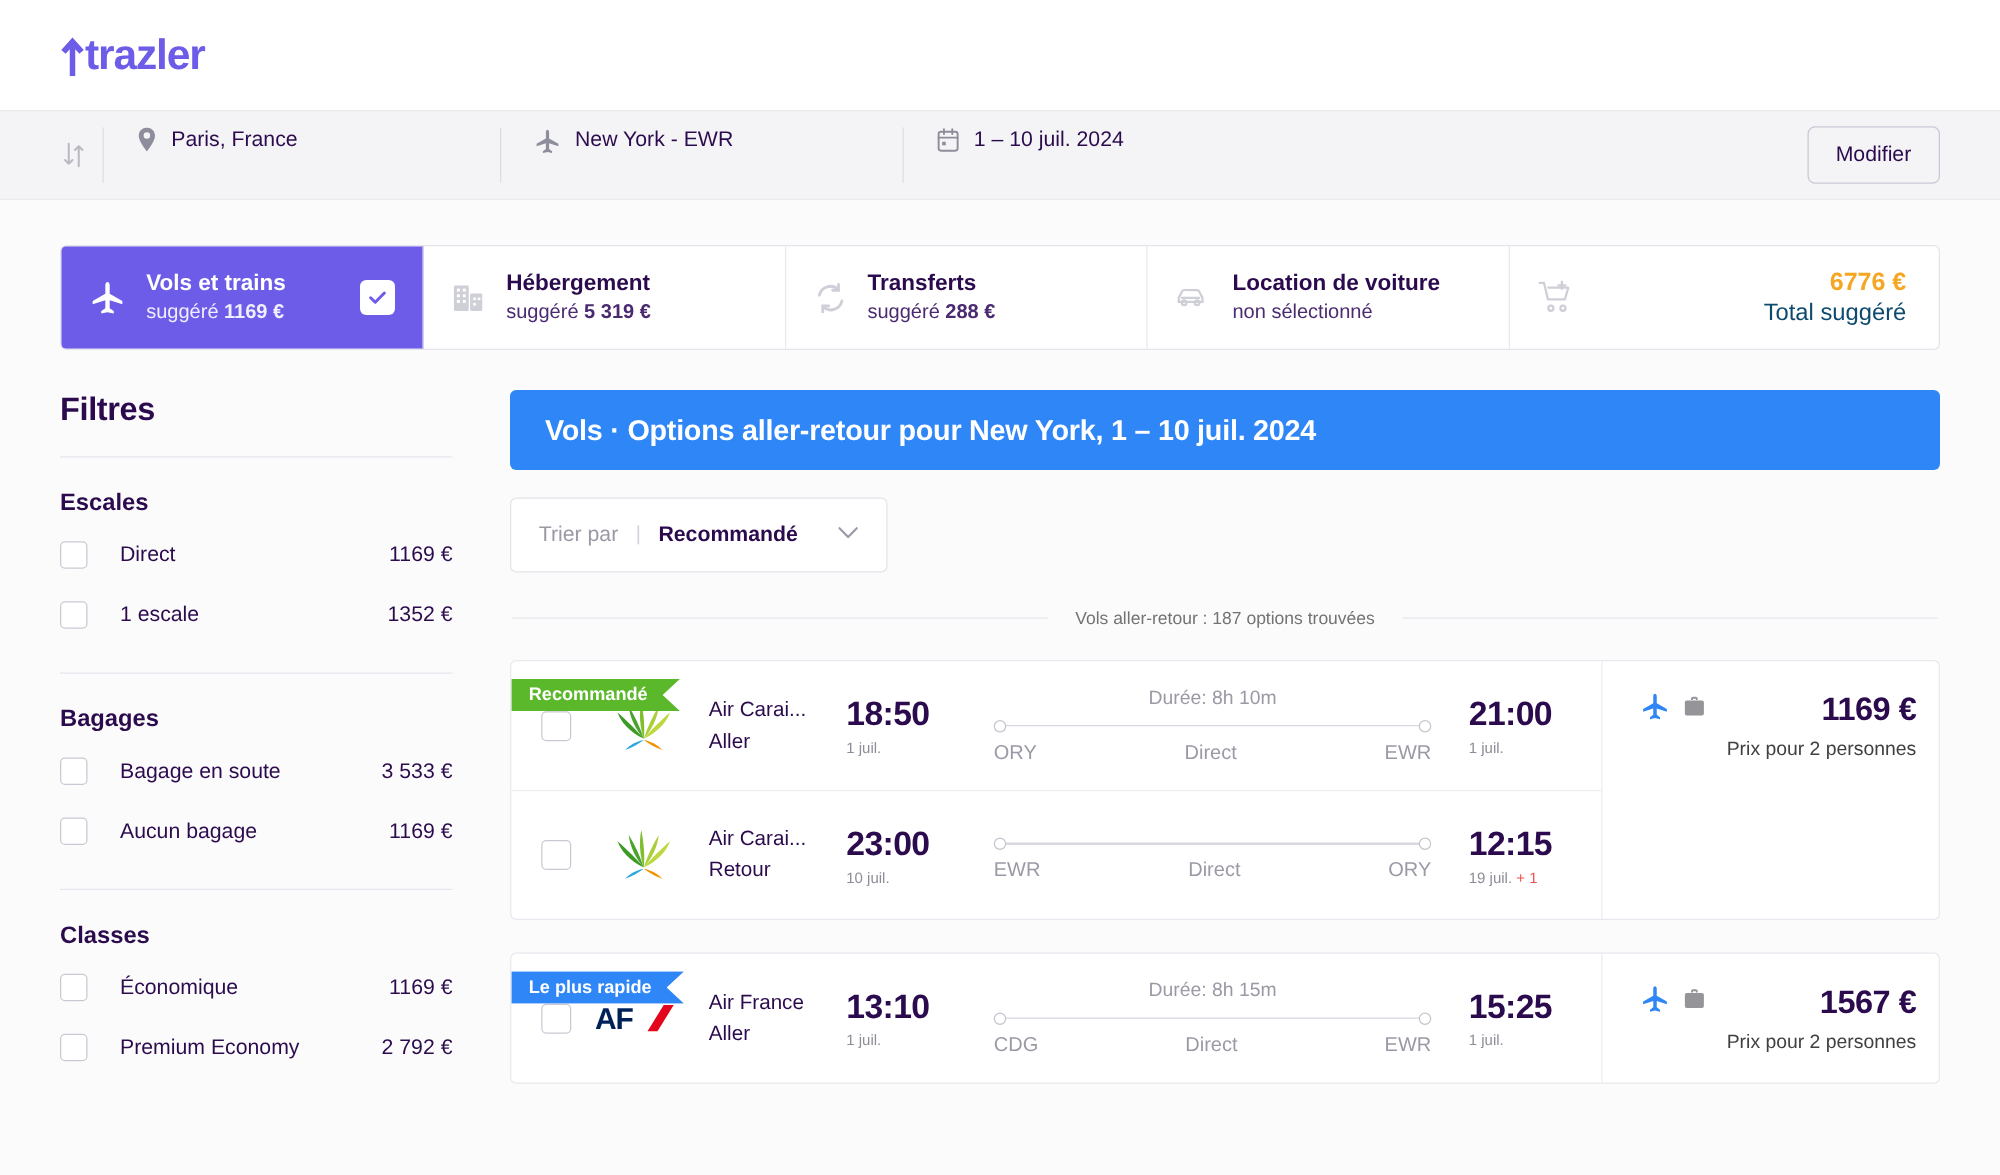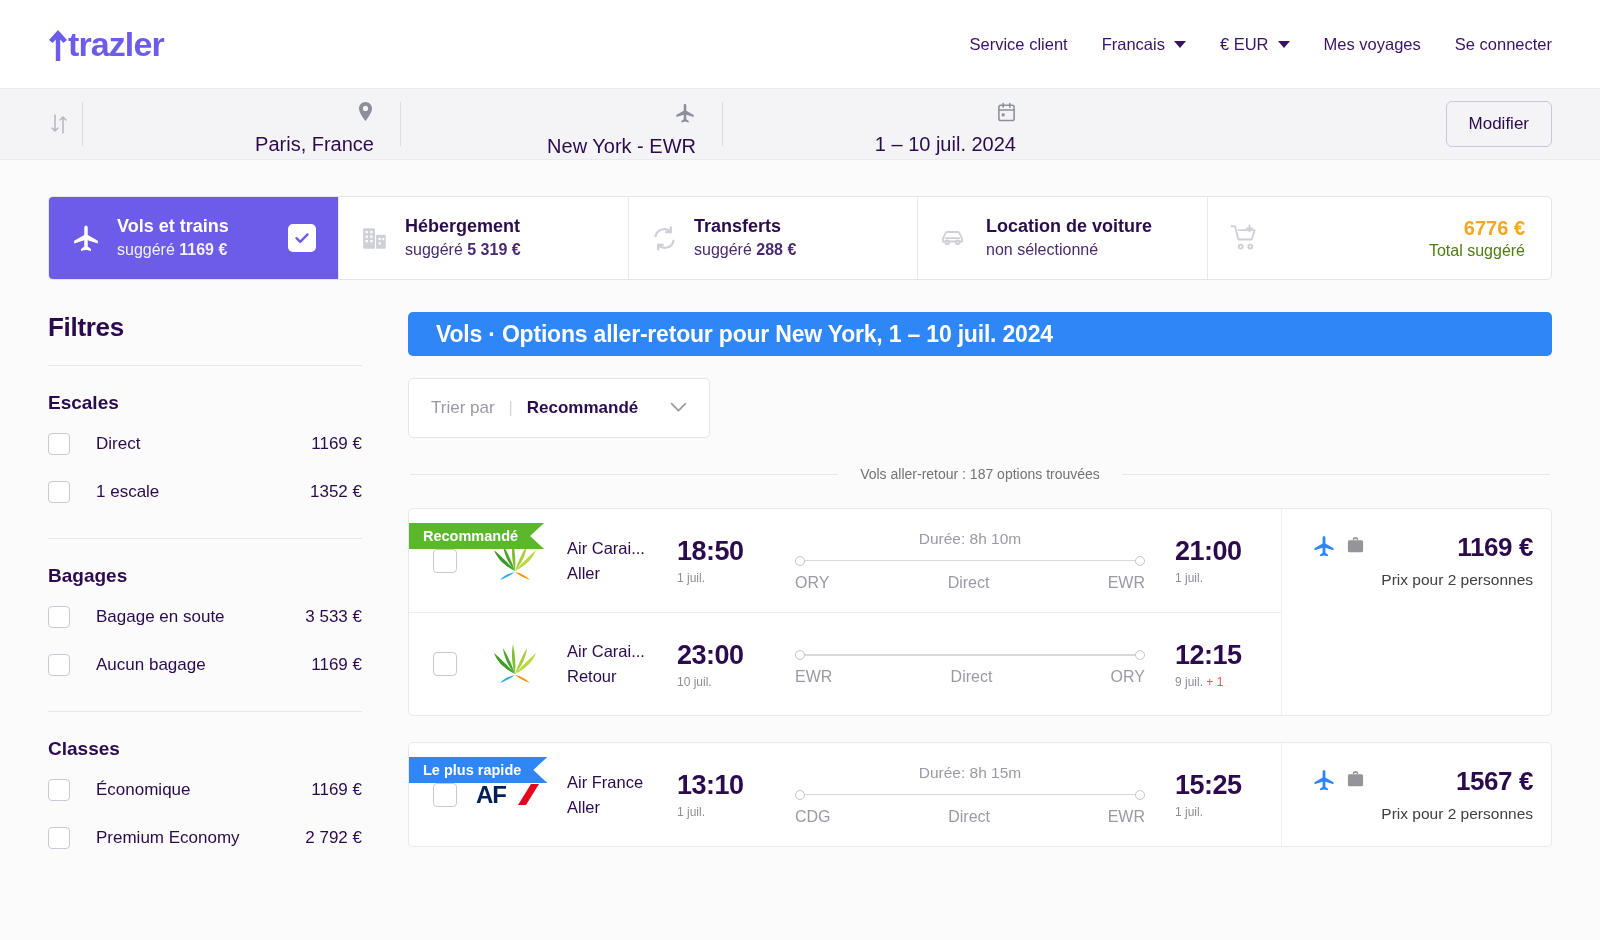--- a/index.html
+++ b/index.html
@@ -50,30 +50,29 @@
     background: #f4f4f6;
     border-top: 1px solid #e9e9ee;
     border-bottom: 1px solid #e9e9ee;
     display: flex;
     align-items: center;
     padding: 0 48px 0 36px;
   }
   .swap-icon { width: 46px; display: flex; justify-content: center; color: #b9b9c4; }
   .sb-field {
     display: flex;
-    align-items: flex-end;
+    align-items: flex-start;
     gap: 11px;
     height: 44px;
     padding: 0 26px;
     border-left: 1px solid #dcdce3;
-    font-size: 20px;
+    font-size: 17px;
     color: #2b0b4d;
     white-space: nowrap;
     cursor: pointer;
-    flex-direction: column;
   }
   .sb-field .ic { color: #8d8d9b; display: flex; }
   .sb-origin { flex: 0 0 318px; }
   .sb-dest   { flex: 0 0 322px; }
   .sb-dates  { flex: 0 0 320px; }
   .sb-pax    { flex: 0 0 300px; }
   .modify-btn {
     margin-left: auto;
     height: 46px;
     padding: 0 22px;
@@ -120,21 +119,21 @@
   .tab-sub b { font-weight: 700; }
   .tab-check {
     margin-left: auto;
     width: 28px; height: 28px;
     background: #fff;
     border-radius: 5px;
     display: flex; align-items: center; justify-content: center;
   }
   .total-box { margin-left: auto; text-align: right; padding-right: 4px; }
   .total-amt { font-size: 20px; font-weight: 700; color: #f5a623; }
-  .total-lbl { font-size: 16px; color: #4d7c0f; margin-top: 2px; }
+  .total-lbl { font-size: 19px; color: #0c4a6e; margin-top: 2px; }
 
   
   .main { display: flex; padding: 32px 48px 0 48px; gap: 0; }
 
   
   .sidebar { flex: 0 0 360px; padding-right: 46px; }
   .filters-title { font-size: 26px; font-weight: 700; letter-spacing: -0.3px; }
   .hr { height: 1px; background: #e6e6ec; margin: 22px 0 0 0; }
   .fgroup { padding-top: 26px; }
   .fgroup-title { font-size: 19px; font-weight: 700; margin-bottom: 6px; }
@@ -155,21 +154,21 @@
   }
   .frow .lbl { color: #2b0b4d; }
   .frow .price { margin-left: auto; color: #2b0b4d; }
   .fgroup-sep { height: 1px; background: #e6e6ec; margin-top: 22px; }
 
   
   .results { flex: 1; min-width: 0; }
   .banner {
     background: #2f86f6;
     border-radius: 5px;
-    height: 44px;
+    height: 64px;
     display: flex;
     align-items: center;
     padding: 0 28px;
     color: #fff;
     font-size: 23px;
     font-weight: 700;
     letter-spacing: -0.2px;
   }
   .sortrow { margin-top: 22px; }
   .sort {
@@ -316,39 +315,20 @@
 <body>
 
 <div class="topnav">
   <div class="logo">
     <span>
       <svg width="20" height="34" viewBox="0 0 20 34">
           <path d="M10 3 L19 13 L15.5 16 L12.2 12.4 L12.2 34 L7.8 34 L7.8 12.4 L4.5 16 L1 13 Z" fill="#6c5ce7"></path>
         </svg>
     </span>
     <span>trazler</span>
-  </div>
-  <div class="nav-right">
-    <div class="nav-item">
-      <span>Service client</span>
-    </div>
-    <div class="nav-item">
-      <span>Francais</span>
-      <span class="caret"></span>
-    </div>
-    <div class="nav-item">
-      <span>€ EUR</span>
-      <span class="caret"></span>
-    </div>
-    <div class="nav-item">
-      <span>Mes voyages</span>
-    </div>
-    <div class="nav-item">
-      <span>Se connecter</span>
-    </div>
   </div>
 </div>
 
 <div class="searchbar">
   <div class="swap-icon">
     <svg width="24" height="24" viewBox="0 0 24 24" fill="none" stroke="#b9b9c4" stroke-width="1.6" stroke-linecap="round" stroke-linejoin="round">
       <path d="M8 3 L8 19 M8 19 L5 16 M8 19 L11 16"></path>
       <path d="M16 21 L16 5 M16 5 L13 8 M16 5 L19 8"></path>
     </svg>
   </div>
@@ -644,21 +624,21 @@
                 <span class="dot r"></span>
             </span>
             <span class="path-ends">
               <span>EWR</span>
               <span class="mid">Direct</span>
               <span>ORY</span>
             </span>
           </span>
           <span class="time-block dep">
             <span class="time" style="display:block">12:15</span>
-            <span class="subtime" style="display:block"><span>9 juil.</span> <span class="plus">+ 1</span></span>
+            <span class="subtime" style="display:block"><span>19 juil.</span> <span class="plus">+ 1</span></span>
           </span>
         </div>
         <div class="leg-right"></div>
       </div>
     </div>
 
     <div class="card">
       <div class="ribbon ribbon-blue">Le plus rapide</div>
 
       <div class="leg">

